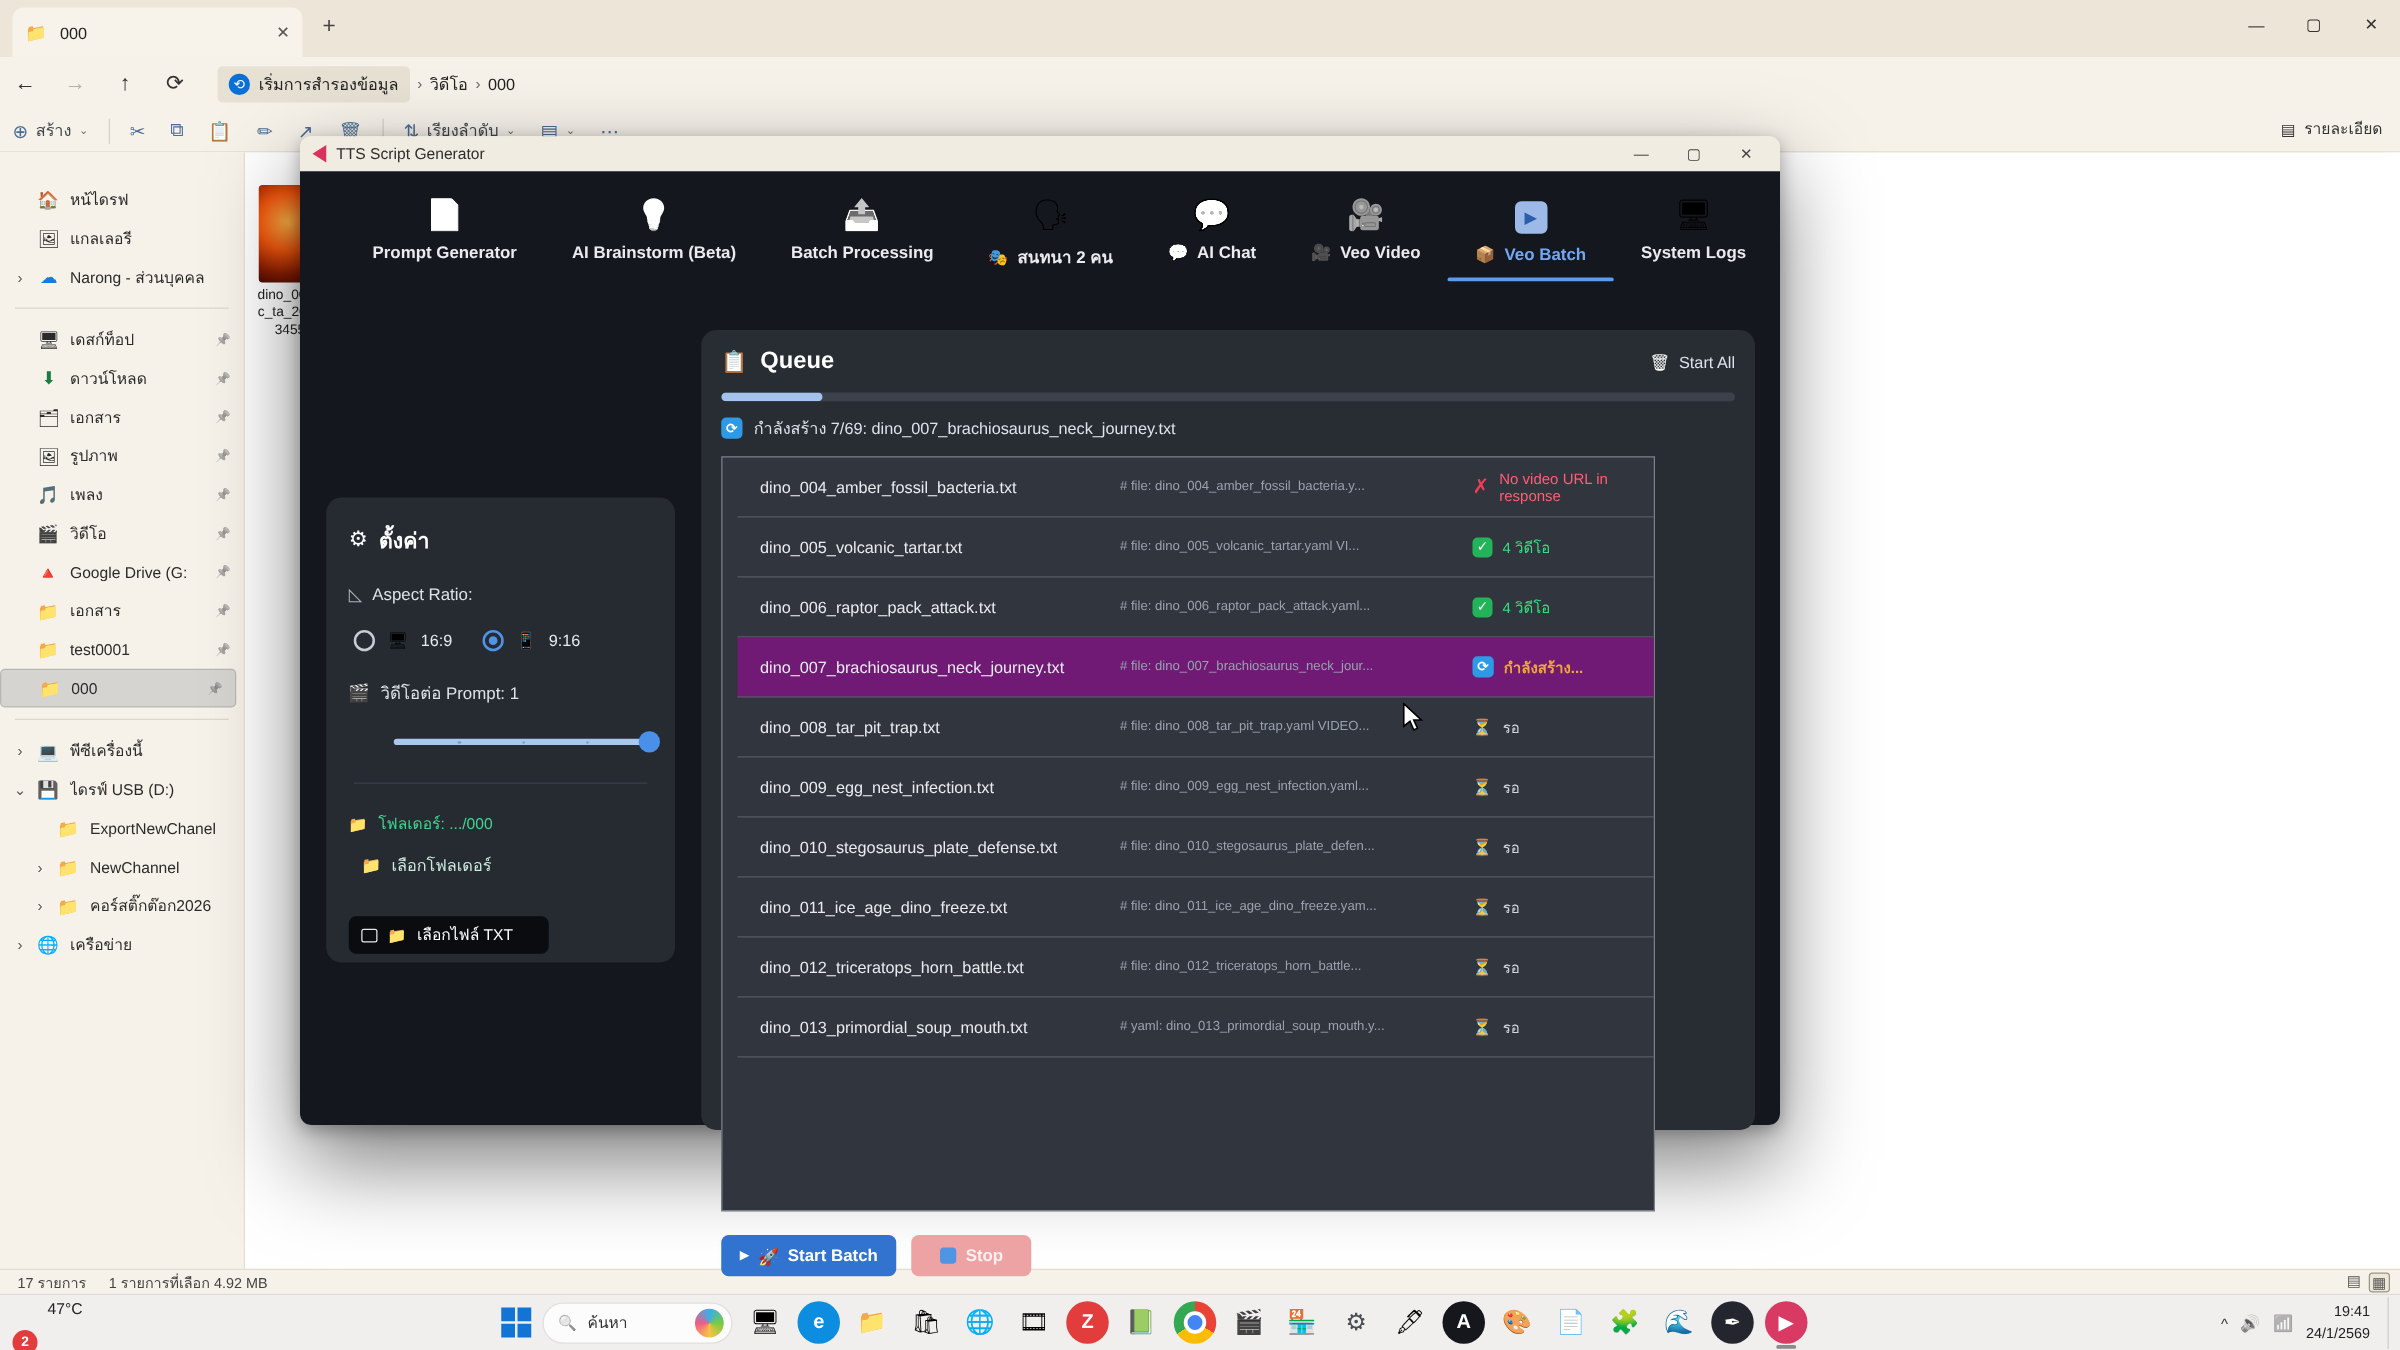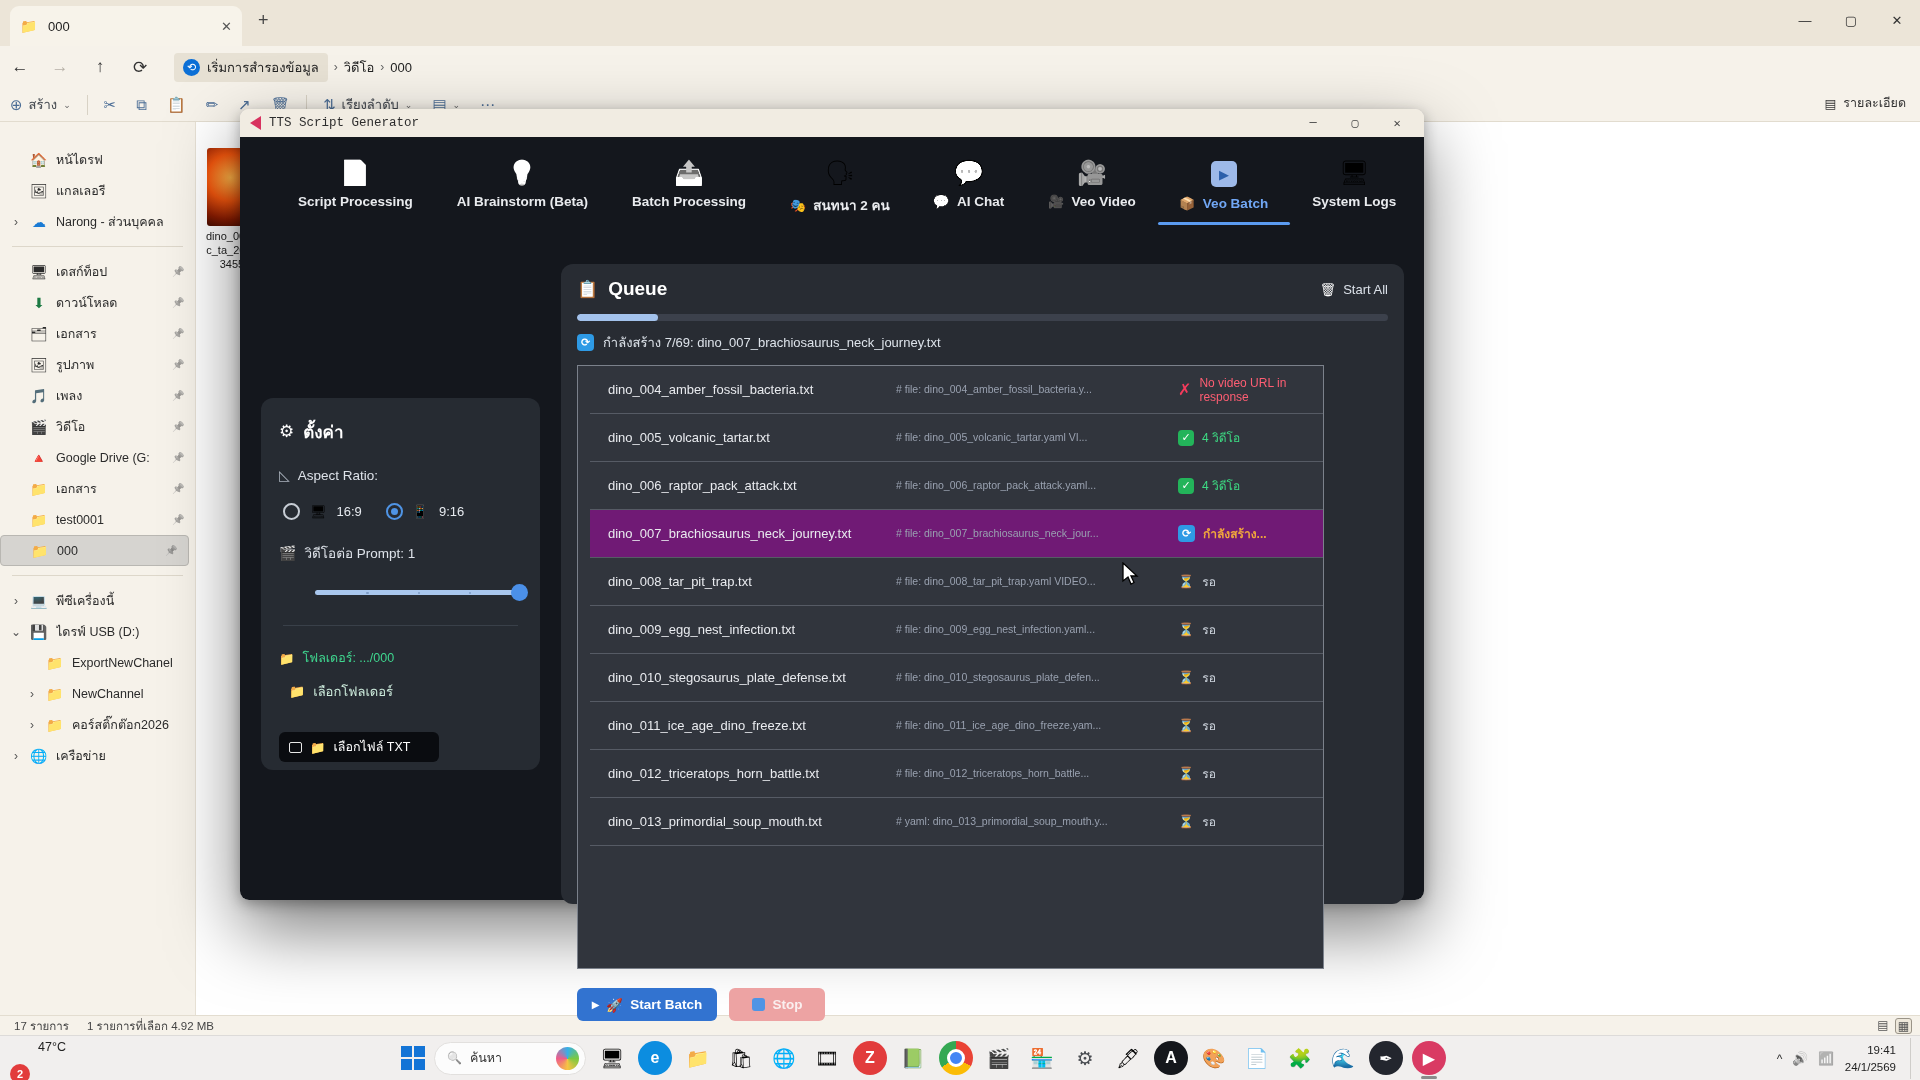--- a/index.html
+++ b/index.html
@@ -60,21 +60,21 @@
   .x-status { position:absolute; left:0; top:1015px; width:1920px; height:20px; background:#f6f2ea;
     border-top:1px solid #e3ddd0; display:flex; align-items:center; font-size:11.5px; color:#444;
     padding-left:14px; gap:18px; }
   .x-status .views { position:absolute; right:8px; display:flex; gap:6px; font-size:12px; color:#555; }
   .x-status .views .act { border:1px solid #9a9488; border-radius:3px; padding:0 2px; background:#eee8db; }
 
   
   .tts { position:absolute; left:240px; top:109px; width:1184px; height:791px; border-radius:9px;
     box-shadow:0 30px 70px rgba(0,0,0,.5), 0 4px 14px rgba(0,0,0,.3); }
   .tts-title { position:absolute; left:0; top:0; width:100%; height:28px; background:#f1ece2;
-    border-radius:9px 9px 0 0; display:flex; align-items:center; padding:0 10px; gap:8px;font-family:Liberation Mono, monospace; }
+    border-radius:9px 9px 0 0; display:flex; align-items:center; padding:0 10px; gap:8px; }
   .tts-logo { width:0; height:0; border-top:7px solid transparent; border-bottom:7px solid transparent;
     border-right:11px solid #d8325f; }
   .tts-title .t { font-size:12.5px; color:#2d2d2d; flex:1; }
   .tts-title .c { width:34px; text-align:center; font-size:12px; color:#444; }
   .tts-body { position:absolute; left:0; top:28px; width:100%; height:763px; background:#14171d;
     border-radius:0 0 9px 9px; }
   .tts-tabs { position:absolute; left:36px; top:18px; right:20px; height:80px; display:flex;
     gap:0; align-items:flex-start; }
   .tab { display:flex; flex-direction:column; align-items:center; gap:9px; padding:6px 22px 14px;
     position:relative; }
@@ -413,21 +413,21 @@
       <span class="c">—</span>
       <span class="c">▢</span>
       <span class="c">✕</span>
     </div>
     <div class="tts-body">
 
       <div class="tts-tabs">
         <div class="tab">
           <span class="tab-big">📄</span>
           <span class="tab-lbl">
-              <span>Script Processing</span>
+              <span>Prompt Generator</span>
             </span>
         </div>
         <div class="tab">
           <span class="tab-big">💡</span>
           <span class="tab-lbl">
               <span>AI Brainstorm (Beta)</span>
             </span>
         </div>
         <div class="tab">
           <span class="tab-big">📤</span>

